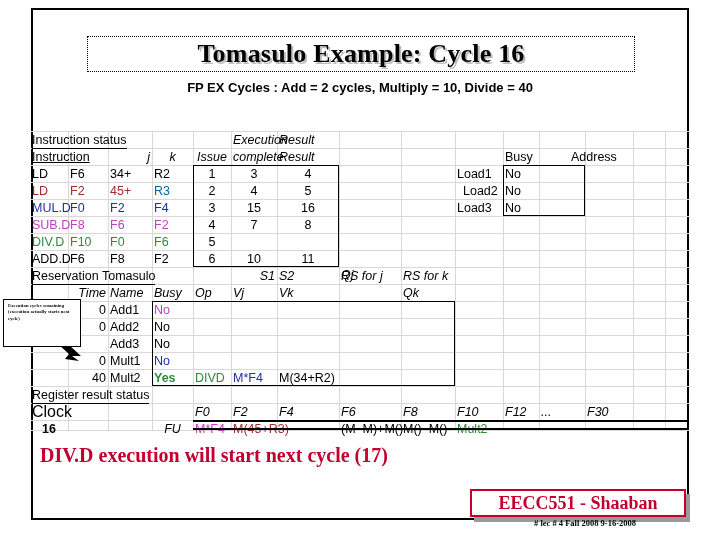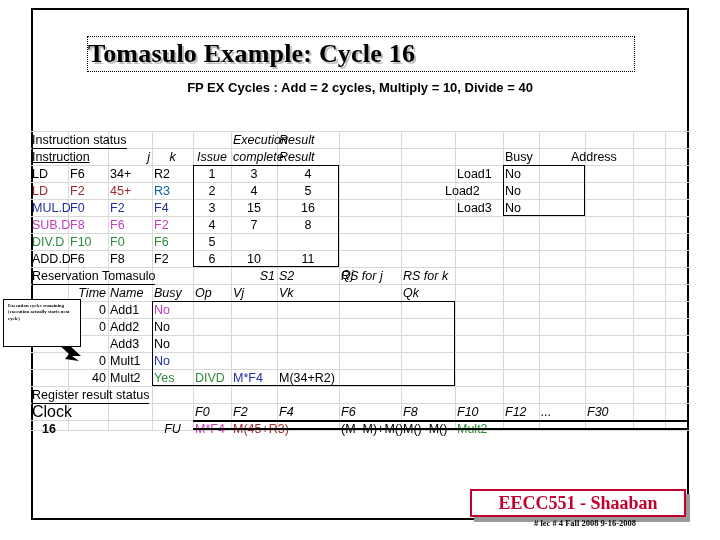--- a/index.html
+++ b/index.html
@@ -19,21 +19,21 @@
     box-sizing:border-box;
     background:#fff;
   }
   
   #title-box{
     position:absolute;
     left:87px; top:36px;
     width:548px; height:36px;
     border:1px dotted #000;
     box-sizing:border-box;
-    display:flex;align-items:center;
+    display:flex;align-items:center;justify-content:center;
   }
   #title-text{
     font-family:"Liberation Serif", serif;
     font-weight:bold;
     font-size:26px;
     color:#000;
     letter-spacing:.2px;
     white-space:nowrap;
     text-shadow:2px 2px 0 #bdbdbd;
   }
@@ -254,21 +254,21 @@
       <div class="cell" style="left: 80px; top: 120px; width: 40px; color: rgb(0, 0, 0);">F8</div>
       <div class="cell" style="left: 124px; top: 120px; width: 37px; color: rgb(0, 0, 0);">F2</div>
       <div class="cell ctr" style="left: 165px; top: 120px; width: 34px;">6</div>
       <div class="cell ctr" style="left: 203px; top: 120px; width: 42px;">10</div>
       <div class="cell ctr" style="left: 249px; top: 120px; width: 58px;">11</div>
       <div class="cell" style="left: 475px; top: 18px; width: 32px;">Busy</div>
       <div class="cell" style="left: 509px; top: 18px; width: 42px; margin-left: 32px;">Address</div>
       <div class="cell" style="left: 427px; top: 35px; width: 44px;">Load1</div>
       <div class="cell" style="left: 475px; top: 35px; width: 32px;">No</div>
       <div class="cell" style="left: 511px; top: 35px; width: 42px;"></div>
-      <div class="cell" style="left: 415px; top: 52px; width: 44px;">Load2</div>
+      <div class="cell" style="left: 433px; top: 52px; width: 44px;">Load2</div>
       <div class="cell" style="left: 475px; top: 52px; width: 32px;">No</div>
       <div class="cell" style="left: 511px; top: 52px; width: 42px;"></div>
       <div class="cell" style="left: 427px; top: 69px; width: 44px;">Load3</div>
       <div class="cell" style="left: 475px; top: 69px; width: 32px;">No</div>
       <div class="cell" style="left: 511px; top: 69px; width: 42px;"></div>
       <div class="cell" style="left: 2px; top: 137px; width: 118px;"><span class="ul-title">Reservation Tomasulo</span></div>
       <div class="cell it" style="left: 203px; top: 137px; width: 42px; text-align: right;">S1</div>
       <div class="cell it" style="left: 249px; top: 137px; width: 58px;">S2</div>
       <div class="cell it" style="left: 311px; top: 137px; width: 58px;">RS for j</div>
       <div class="cell it" style="left: 373px; top: 137px; width: 50px;">RS for k</div>
@@ -307,21 +307,21 @@
       <div class="cell rgt" style="left: 40px; top: 222px; width: 36px;">0</div>
       <div class="cell" style="left: 80px; top: 222px; width: 40px;">Mult1</div>
       <div class="cell" style="left: 124px; top: 222px; width: 37px; color: rgb(32, 48, 160);">No</div>
       <div class="cell" style="left: 165px; top: 222px; width: 34px; color: rgb(0, 0, 0);"></div>
       <div class="cell" style="left: 203px; top: 222px; width: 42px; color: rgb(0, 0, 0);"></div>
       <div class="cell" style="left: 249px; top: 222px; width: 58px;"></div>
       <div class="cell" style="left: 311px; top: 222px; width: 58px;"></div>
       <div class="cell" style="left: 373px; top: 222px; width: 50px;"></div>
       <div class="cell rgt" style="left: 40px; top: 239px; width: 36px;">40</div>
       <div class="cell" style="left: 80px; top: 239px; width: 40px;">Mult2</div>
-      <div class="cell" style="left: 124px; top: 239px; width: 37px; color: rgb(46, 139, 61);">Yes</div>
+      <div class="cell" style="left: 124px; top: 239px; width: 37px; color: rgb(46, 139, 61); font-weight: bold;">Yes</div>
       <div class="cell" style="left: 165px; top: 239px; width: 34px; color: rgb(46, 139, 61);">DIVD</div>
       <div class="cell" style="left: 203px; top: 239px; width: 42px; color: rgb(32, 48, 160);">M*F4</div>
       <div class="cell" style="left: 249px; top: 239px; width: 58px;">M(34+R2)</div>
       <div class="cell" style="left: 311px; top: 239px; width: 58px;"></div>
       <div class="cell" style="left: 373px; top: 239px; width: 50px;"></div>
       <div class="cell" style="left: 2px; top: 256px; width: 118px;"><span class="ul-title">Register result status</span></div>
       <div class="cell big" style="left: 2px; top: 273px; width: 58px;">Clock</div>
       <div class="cell bold ctr" style="left: 2px; top: 290px; width: 34px;">16</div>
       <div class="cell it ctr" style="left: 124px; top: 290px; width: 37px;">FU</div>
       <div class="cell it" style="left: 165px; top: 273px; width: 34px;">F0</div>
@@ -353,19 +353,20 @@
 </div>
 
 <div id="callout">
   <div id="callout-text">Execution cycles remaining (execution actually starts next cycle)</div>
 </div>
 <svg id="callout-tail" viewBox="0 0 40 30">
   <polygon points="2,2 26,24 17,24 24,29 10,27 14,22 3,12" fill="#000"></polygon>
 </svg>
 
 <div id="red-note">
+  <div>DIV.D execution will start next cycle (17)</div>
 </div>
 
 <div id="badge-shadow"></div>
 <div id="badge">
   <span id="badge-text">EECC551 - Shaaban</span>
 </div>
 <div id="footer-line">#  lec # 4  Fall 2008    9-16-2008</div>
 
 </body></html>

